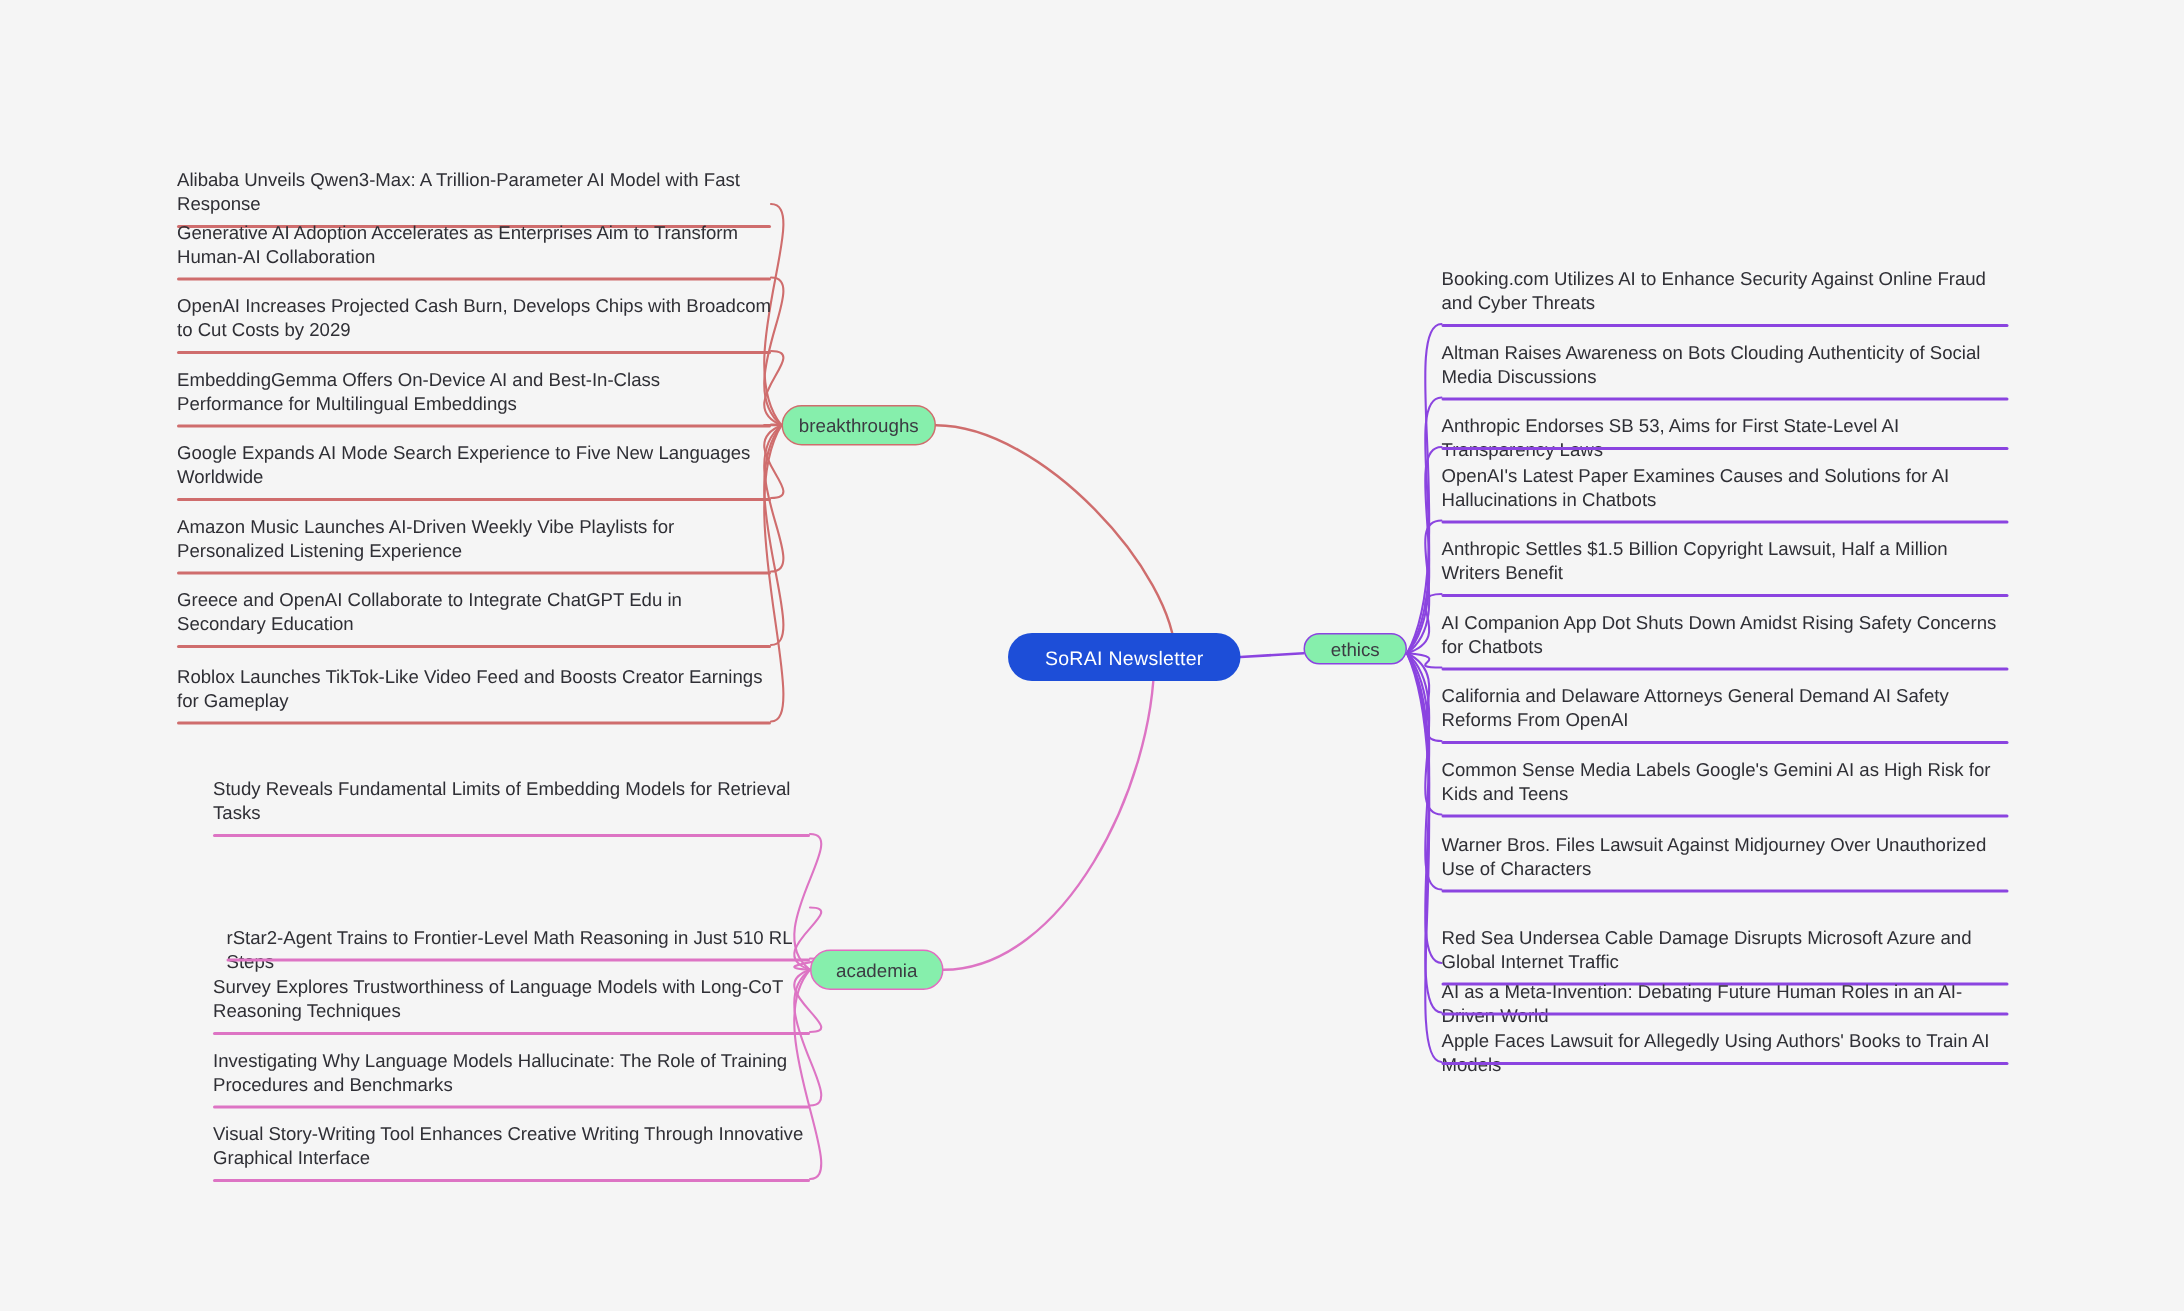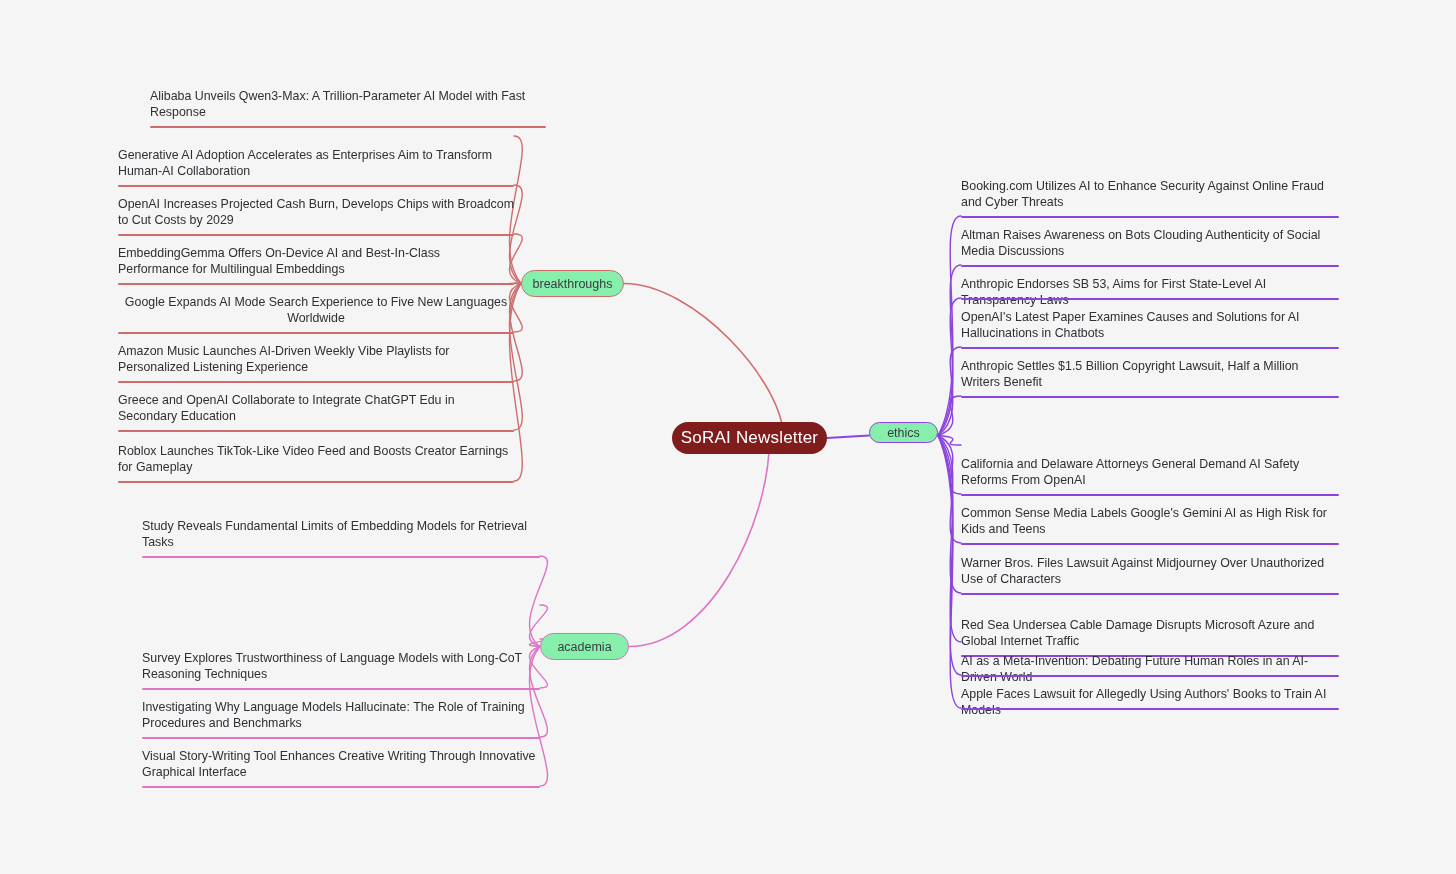--- a/index.html
+++ b/index.html
@@ -23,24 +23,24 @@
     height: 874px;
     pointer-events: none;
   }
 
   
   .root-node {
     position: absolute;
     display: flex;
     align-items: center;
     justify-content: center;
-    background: #7f1d1d;
+    background: #1d4ed8;
     color: #ffffff;
     border-radius: 22px;
-    font-size: 17px;
+    font-size: 13px;
     letter-spacing: .2px;
     padding: 0 20px;
     height: 32px;
     white-space: nowrap;
     z-index: 6;
   }
 
   
   .branch-pill {
     position: absolute;
@@ -125,55 +125,59 @@
   <div class="branch-pill brk" style="left: 521px; top: 270px; width: 103px; height: 27px;">
     <span>breakthroughs</span>
   </div>
   <div class="branch-pill acad" style="left: 540px; top: 633px; width: 89px; height: 27px;">
     <span>academia</span>
   </div>
   <div class="branch-pill eth" style="left: 869px; top: 422px; width: 69px; height: 21px;">
     <span>ethics</span>
   </div>
 
-<div class="leaf brk" style="left: 118px; top: 89px; width: 396px; margin-left: 32px;">
+<div class="leaf brk" style="left: 118px; top: 113px; width: 396px;">
       <span class="txt">Alibaba Unveils Qwen3-Max: A Trillion-Parameter AI Model with Fast Response</span>
       <span class="rule" style="width: 396px; bottom: auto; top: 37px;"></span>
     </div>
     <div class="leaf brk" style="left: 118px; top: 148px; width: 396px;">
       <span class="txt">Generative AI Adoption Accelerates as Enterprises Aim to Transform Human-AI Collaboration</span>
       <span class="rule" style="width: 396px; bottom: auto; top: 37px;"></span>
     </div>
     <div class="leaf brk" style="left: 118px; top: 197px; width: 396px;">
       <span class="txt">OpenAI Increases Projected Cash Burn, Develops Chips with Broadcom to Cut Costs by 2029</span>
       <span class="rule" style="width: 396px; bottom: auto; top: 37px;"></span>
     </div>
     <div class="leaf brk" style="left: 118px; top: 246px; width: 396px;">
       <span class="txt">EmbeddingGemma Offers On-Device AI and Best-In-Class Performance for Multilingual Embeddings</span>
       <span class="rule" style="width: 396px; bottom: auto; top: 37px;"></span>
     </div>
-    <div class="leaf brk" style="left: 118px; top: 295px; width: 396px; text-align: center;">
+    <div class="leaf brk" style="left: 118px; top: 295px; width: 396px;">
       <span class="txt">Google Expands AI Mode Search Experience to Five New Languages Worldwide</span>
       <span class="rule" style="width: 396px; bottom: auto; top: 37px;"></span>
     </div>
     <div class="leaf brk" style="left: 118px; top: 344px; width: 396px;">
       <span class="txt">Amazon Music Launches AI-Driven Weekly Vibe Playlists for Personalized Listening Experience</span>
       <span class="rule" style="width: 396px; bottom: auto; top: 37px;"></span>
     </div>
     <div class="leaf brk" style="left: 118px; top: 393px; width: 396px;">
       <span class="txt">Greece and OpenAI Collaborate to Integrate ChatGPT Edu in Secondary Education</span>
       <span class="rule" style="width: 396px; bottom: auto; top: 37px;"></span>
     </div>
     <div class="leaf brk" style="left: 118px; top: 444px; width: 396px;">
       <span class="txt">Roblox Launches TikTok-Like Video Feed and Boosts Creator Earnings for Gameplay</span>
       <span class="rule" style="width: 396px; bottom: auto; top: 37px;"></span>
     </div>
     <div class="leaf acad" style="left: 142px; top: 519px; width: 398px;">
       <span class="txt">Study Reveals Fundamental Limits of Embedding Models for Retrieval Tasks</span>
       <span class="rule" style="width: 398px; bottom: auto; top: 37px;"></span>
+    </div>
+    <div class="leaf acad" style="left: 151px; top: 618px; width: 389px;">
+      <span class="txt">rStar2-Agent Trains to Frontier-Level Math Reasoning in Just 510 RL Steps</span>
+      <span class="rule" style="width: 389px; bottom: auto; top: 21px;"></span>
     </div>
     <div class="leaf acad" style="left: 142px; top: 651px; width: 398px;">
       <span class="txt">Survey Explores Trustworthiness of Language Models with Long-CoT Reasoning Techniques</span>
       <span class="rule" style="width: 398px; bottom: auto; top: 37px;"></span>
     </div>
     <div class="leaf acad" style="left: 142px; top: 700px; width: 398px;">
       <span class="txt">Investigating Why Language Models Hallucinate: The Role of Training Procedures and Benchmarks</span>
       <span class="rule" style="width: 398px; bottom: auto; top: 37px;"></span>
     </div>
     <div class="leaf acad" style="left: 142px; top: 749px; width: 398px;">
@@ -193,20 +197,24 @@
       <span class="rule" style="width: 378px; bottom: auto; top: 21px;"></span>
     </div>
     <div class="leaf eth" style="left: 961px; top: 310px; width: 378px;">
       <span class="txt">OpenAI's Latest Paper Examines Causes and Solutions for AI Hallucinations in Chatbots</span>
       <span class="rule" style="width: 378px; bottom: auto; top: 37px;"></span>
     </div>
     <div class="leaf eth" style="left: 961px; top: 359px; width: 378px;">
       <span class="txt">Anthropic Settles $1.5 Billion Copyright Lawsuit, Half a Million Writers Benefit</span>
       <span class="rule" style="width: 378px; bottom: auto; top: 37px;"></span>
     </div>
+    <div class="leaf eth" style="left: 961px; top: 408px; width: 378px;">
+      <span class="txt">AI Companion App Dot Shuts Down Amidst Rising Safety Concerns for Chatbots</span>
+      <span class="rule" style="width: 378px; bottom: auto; top: 37px;"></span>
+    </div>
     <div class="leaf eth" style="left: 961px; top: 457px; width: 378px;">
       <span class="txt">California and Delaware Attorneys General Demand AI Safety Reforms From OpenAI</span>
       <span class="rule" style="width: 378px; bottom: auto; top: 37px;"></span>
     </div>
     <div class="leaf eth" style="left: 961px; top: 506px; width: 378px;">
       <span class="txt">Common Sense Media Labels Google's Gemini AI as High Risk for Kids and Teens</span>
       <span class="rule" style="width: 378px; bottom: auto; top: 37px;"></span>
     </div>
     <div class="leaf eth" style="left: 961px; top: 556px; width: 378px;">
       <span class="txt">Warner Bros. Files Lawsuit Against Midjourney Over Unauthorized Use of Characters</span>

